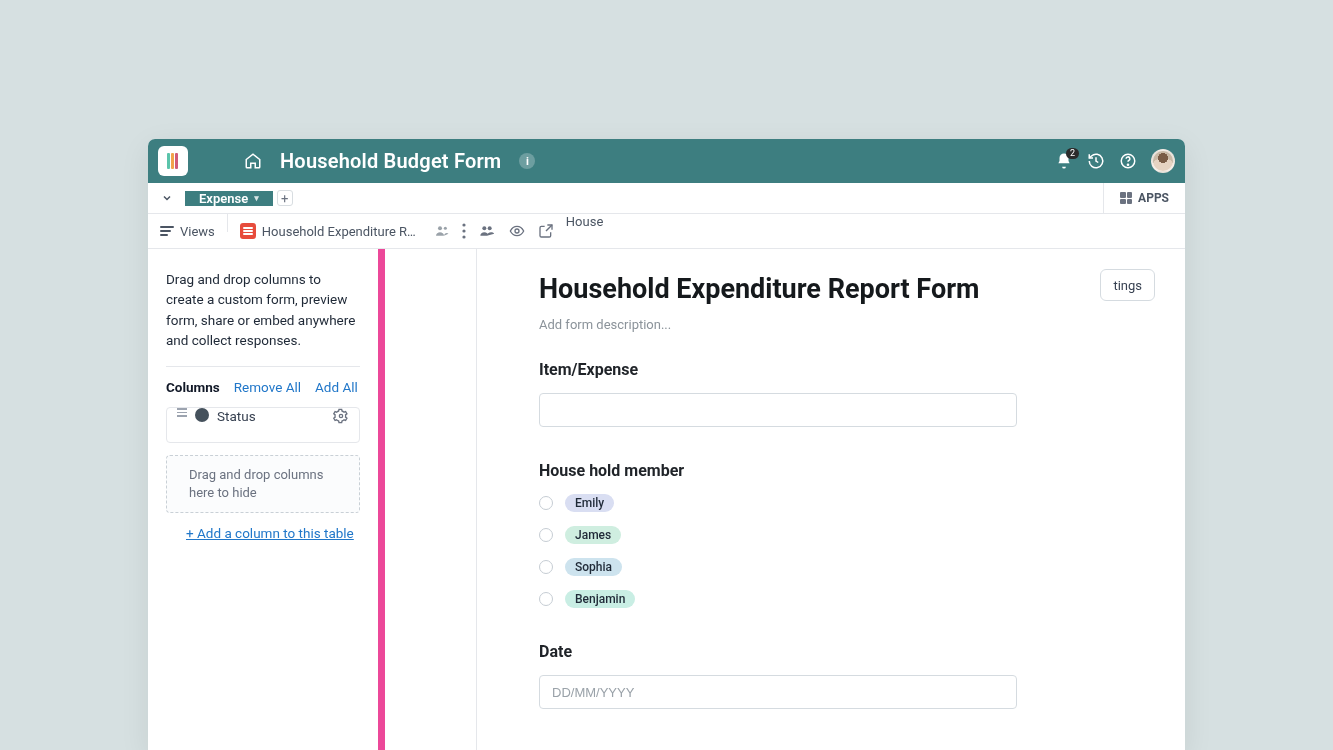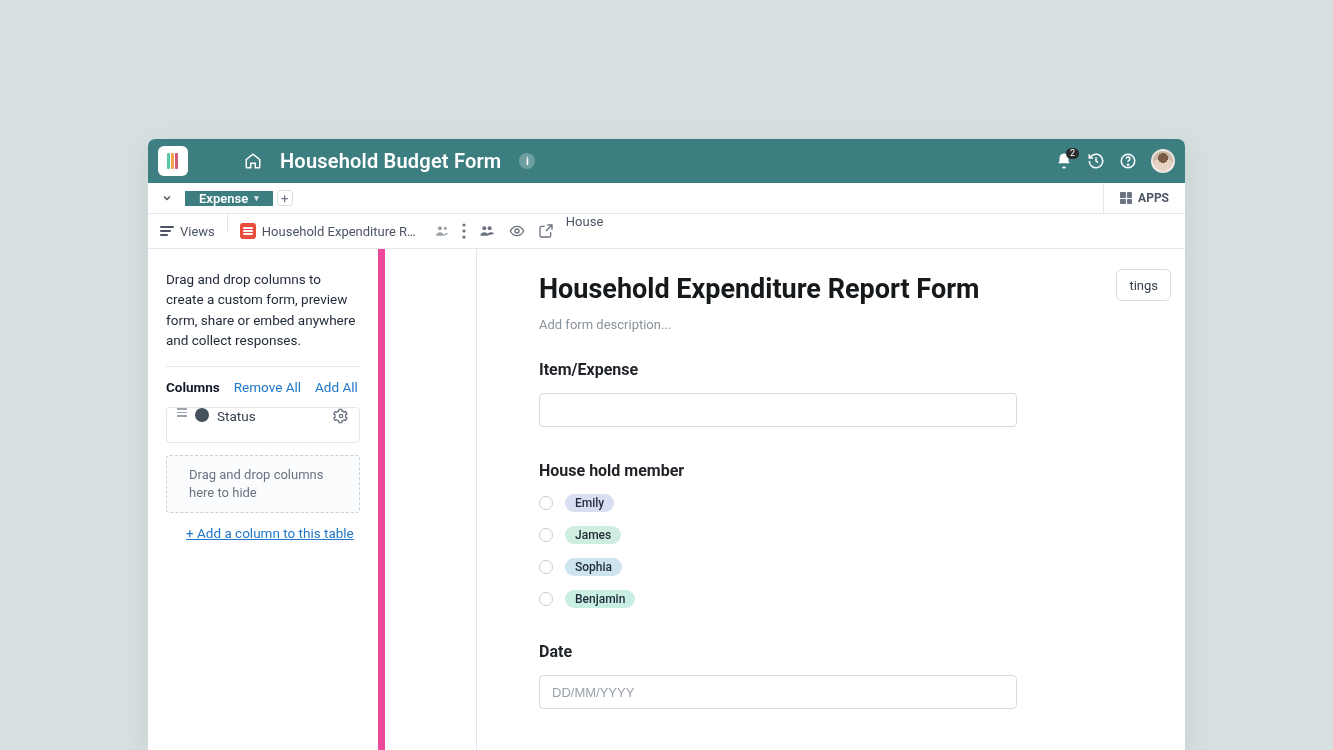--- a/index.html
+++ b/index.html
@@ -224,21 +224,21 @@
   }
   .pill{
     padding:2px 10px;border-radius:10px;font-size:12px;font-weight:500;color:#1f2937;
   }
   .pill-0{background:#d9def2;}
   .pill-1{background:#cfeee0;}
   .pill-2{background:#cde3ee;}
   .pill-3{background:#c9eee4;}
 
   .settings-btn{
-    position:absolute;right:14px;top:20px;
+    position:absolute;right:30px;top:20px;
     border:1px solid #d5dbe0;border-radius:6px;
     height:32px;padding:0 12px;font-size:13px;color:#374151;
     display:flex;align-items:center;background:#fff;cursor:pointer;
   }
 </style>
 </head>
 <body>
 
 <div class="app-window">
 

